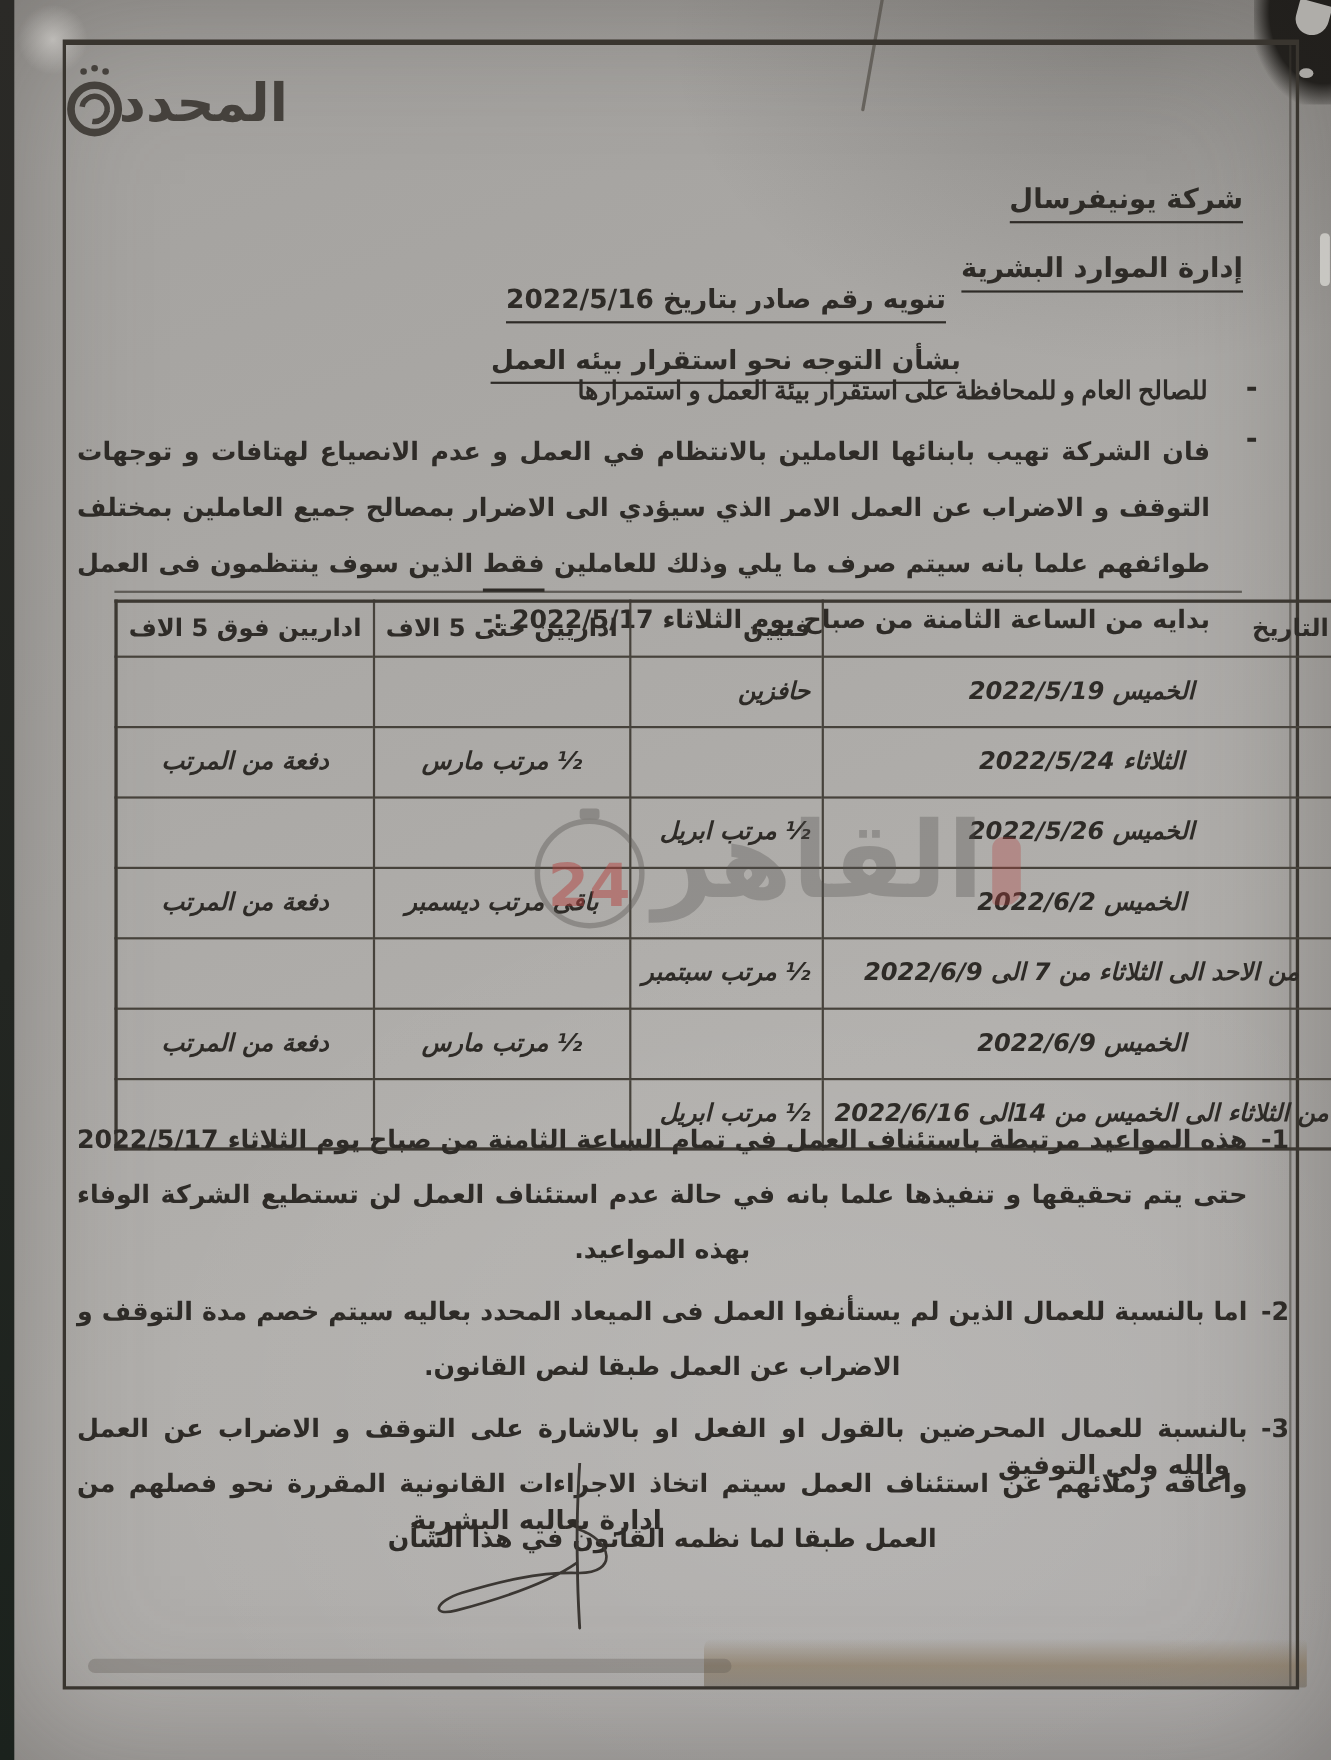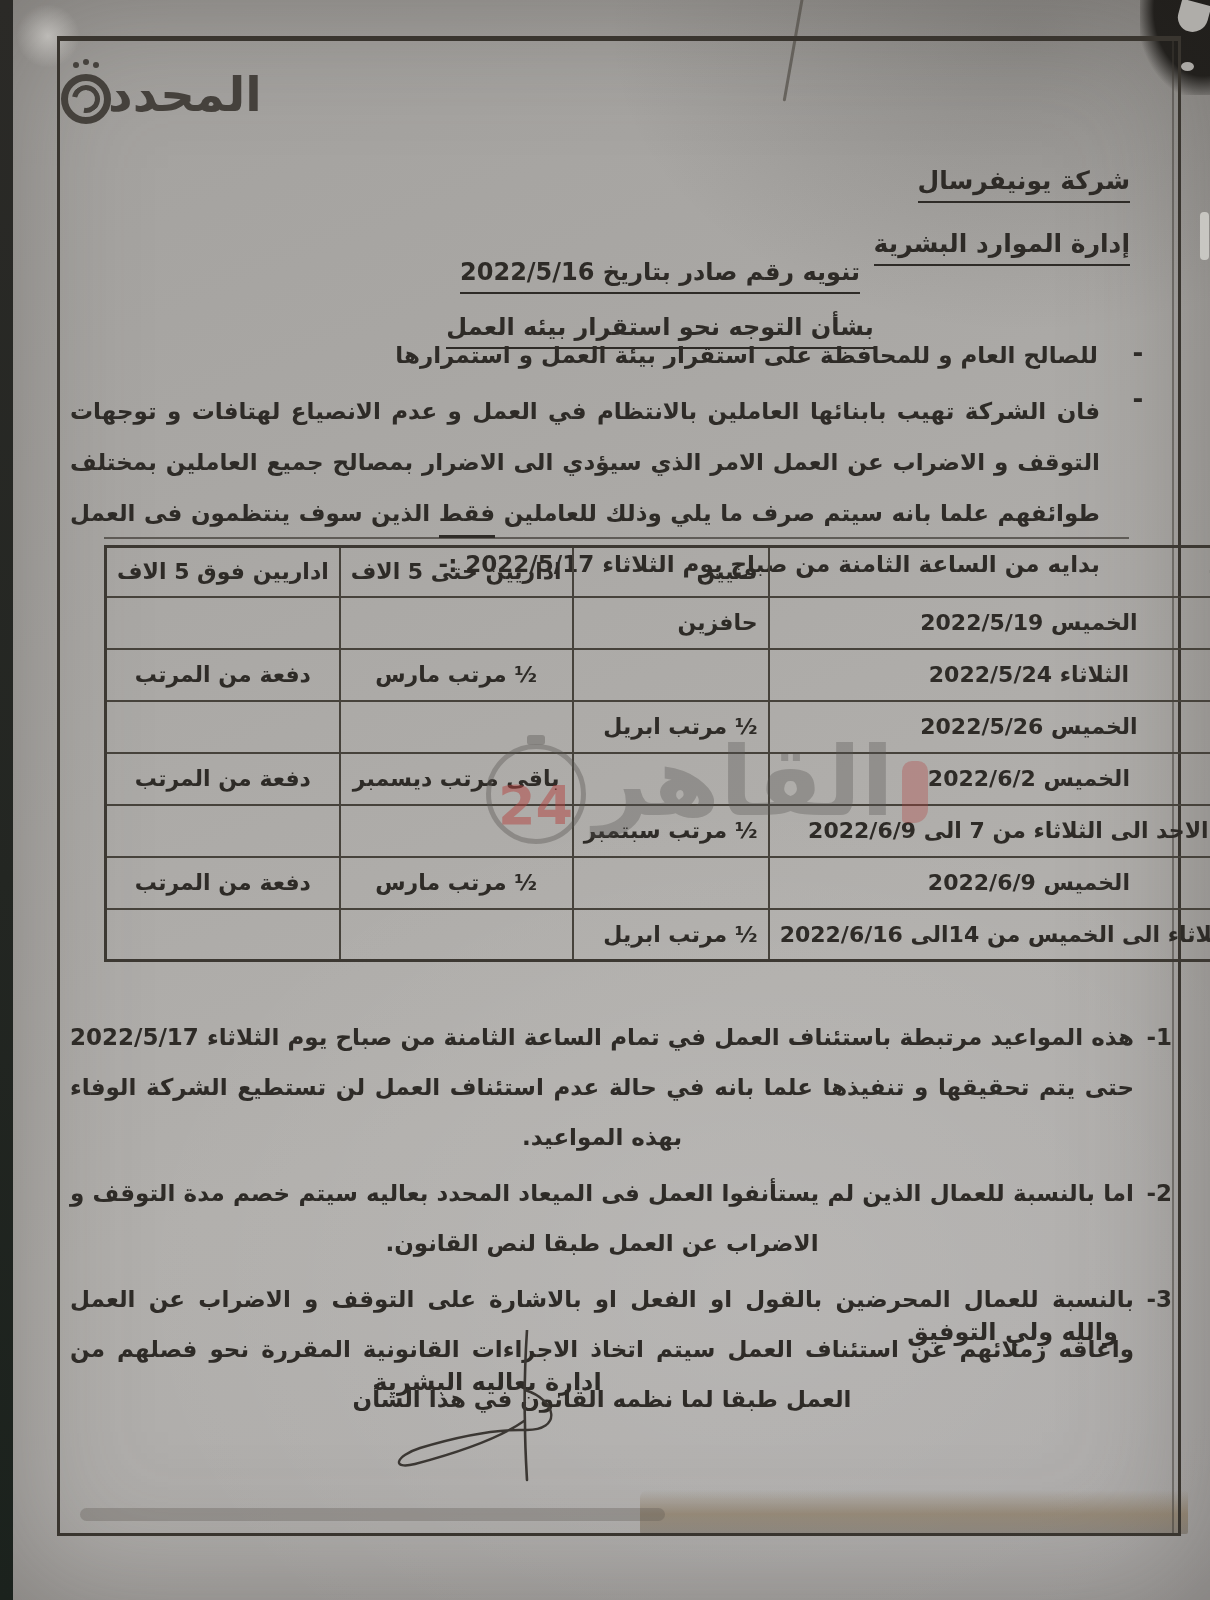--- a/index.html
+++ b/index.html
@@ -58,31 +58,31 @@
     border:5px solid #45413c; border-left-color:transparent; border-radius:50%; transform:rotate(-35deg); }
   
   .header-right { position:absolute; right:80px; top:156px; display:flex; flex-direction:column;
     align-items:flex-start; gap:16px; font-size:25px; }
   .u { border-bottom:2px solid #2e2b27; padding-bottom:6px; display:inline-block;margin-top:10px; }
   .title-block { position:absolute; left:320px; top:248px; width:680px; text-align:center; font-size:24px; }
   .title-block .line { margin-bottom:9px; }
   
   .dash-marker { position:absolute; right:60px; width:24px; text-align:center; font-size:26px; }
   .m1 { top:338px; } .m2 { top:384px; }
-  .bullet1 { position:absolute; right:112px; left:345px; top:342px; text-align:right; font-size:23px; }
+  .bullet1 { position:absolute; right:112px; left:345px; top:342px; text-align:right; font-size:23px;font-family:Liberation Serif, serif; }
   .para2 { position:absolute; right:110px; left:70px; top:386px;
     font-size:23px; line-height:51px; text-align:justify; }
   .u-word { border-bottom:3px solid #2e2b27; padding-bottom:9px; }
   
   .data-table { position:absolute; left:104px; top:545px; width:1025px;
     border-collapse:collapse; direction:rtl; font-size:22px; color:#2e2b27; }
   .data-table th, .data-table td { border:2px solid #46423b; padding:2px 10px; white-space:nowrap; }
   .data-table { border:3px solid #3c3832; }
   .data-table th { height:50px; font-weight:bold; text-align:right; }
-  .data-table td { height:52px; text-align:center; }
+  .data-table td { height:64px; text-align:center;font-style:italic; }
   .data-table td.c-fn { text-align:right; }
   
   .watermark { position:absolute; left:408px; top:710px; width:520px; height:150px;
     display:flex; align-items:center; direction:rtl; gap:8px;
     opacity:.6; pointer-events:none; z-index:5; }
   .wm-tail { width:26px; height:62px; background:#b4423f; border-radius:10px 10px 14px 4px; opacity:.55; margin-top:14px; }
   .wm-text { font-size:96px; line-height:1; color:#555350; opacity:.55; letter-spacing:3px; margin-top:-6px; }
   .wm-badge { position:relative; width:100px; height:100px; flex:0 0 auto;
     border:5px solid rgba(88,85,82,.65); border-radius:50%;
     display:flex; align-items:center; justify-content:center; margin-top:18px; }

